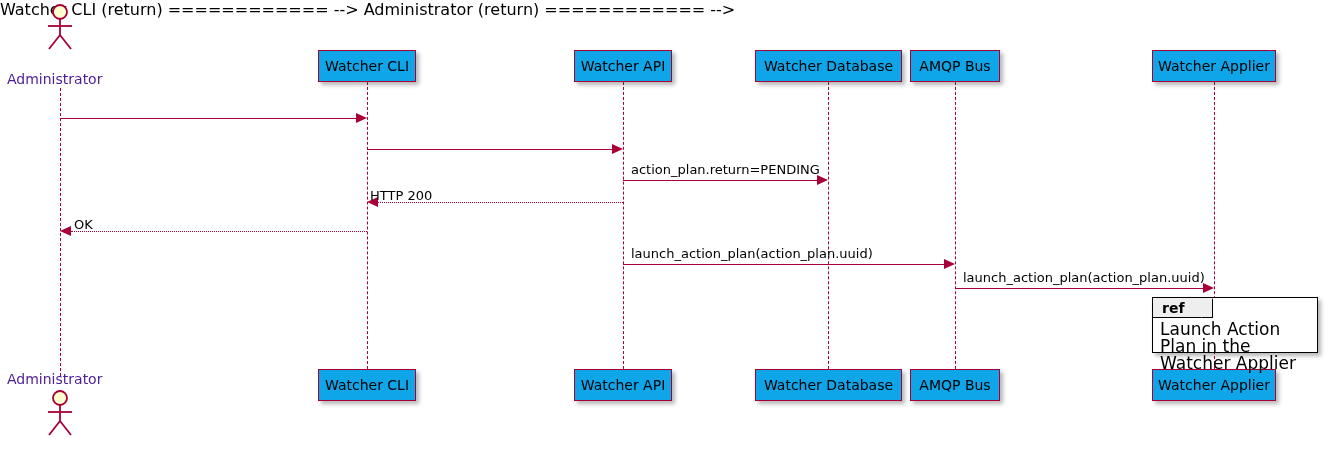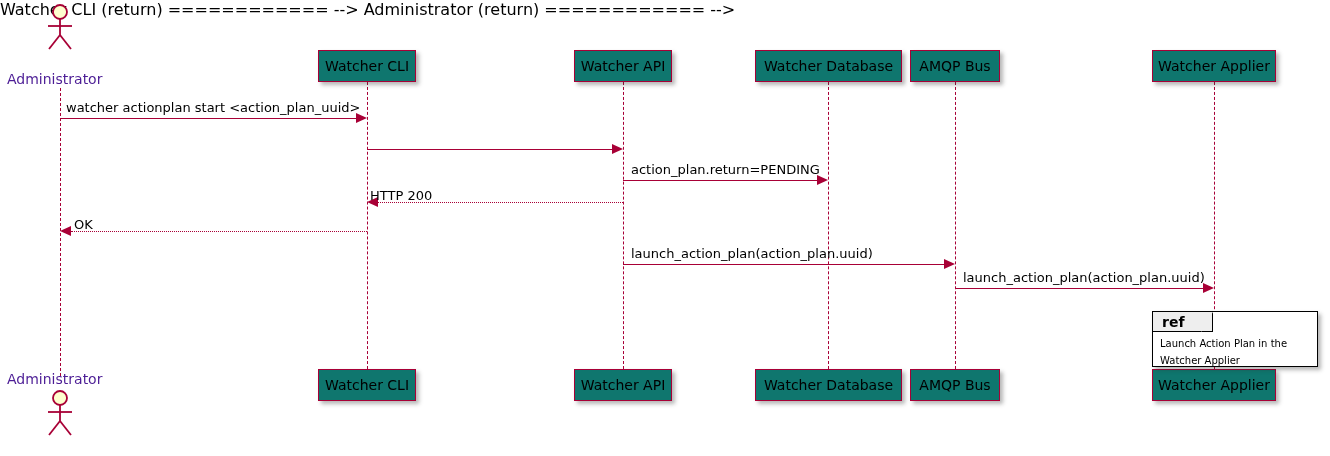--- a/index.html
+++ b/index.html
@@ -19,21 +19,21 @@
     position: absolute;
     left: 0; top: 0;
     width: 1330px;
     height: 456px;
   }
 
   
   .participant {
     position: absolute;
     box-sizing: border-box;
-    background: #0f766e;
+    background: #0ea5e9;
     border: 1.5px solid #A80036;
     color: #000000;
     font-size: 14px;
     line-height: 1;
     display: flex;
     align-items: center;
     justify-content: center;
     white-space: nowrap;
     box-shadow: 3px 3px 4px rgba(50,50,50,0.35);
   }
@@ -89,21 +89,20 @@
     line-height: 1;
   }
 
   
   .ref-box {
     position: absolute;
     box-sizing: border-box;
     background: #FFFFFF;
     border: 1.5px solid #000000;
     box-shadow: 3px 3px 4px rgba(50,50,50,0.35);
-    margin-top: 14px;
   }
   .ref-tab {
     position: absolute;
     left: 0; top: 0;
     height: 20px;
     background: #EEEEEE;
     border-right: 1.5px solid #000000;
     border-bottom: 1.5px solid #000000;
     box-sizing: border-box;
     font-size: 14px;
@@ -116,21 +115,21 @@
   }
   .ref-tab-notch {
     position: absolute;
     top: 0;
     width: 0; height: 0;
     border-top: 20px solid #EEEEEE;
     border-right: 12px solid transparent;
   }
   .ref-text {
     position: absolute;
-    font-size: 10px;
+    font-size: 17px;
     color: #000000;
     line-height: 17px;
     white-space: pre-line;
   }
 </style>
 </head>
 <body>
 
 <div id="canvas">
 
@@ -176,21 +175,20 @@
   
   <div class="participant" style="left:318px;  top:369px; width:98px;  height:32px;">Watcher CLI</div>
   <div class="participant" style="left:574px;  top:369px; width:98px;  height:32px;">Watcher API</div>
   <div class="participant" style="left:755px;  top:369px; width:147px; height:32px;">Watcher Database</div>
   <div class="participant" style="left:910px;  top:369px; width:90px;  height:32px;">AMQP Bus</div>
   <div class="participant" style="left:1152px; top:369px; width:124px; height:32px;">Watcher Applier</div>
 
   
   <div class="msg-line" style="left:60px; top:118px; width:296px;"></div>
   <div class="arrow-head right" style="left:356px; top:113px;"></div>
-  <div class="msg-label" style="left:66px; top:101px;">watcher actionplan start &lt;action_plan_uuid&gt;</div>
 
   
   <div class="msg-line" style="left:367px; top:149px; width:245px;"></div>
   <div class="arrow-head right" style="left:612px; top:144px;"></div>
 
   
   <div class="msg-line" style="left:623px; top:180px; width:194px;"></div>
   <div class="arrow-head right" style="left:817px; top:175px;"></div>
   <div class="msg-label" style="left:631px; top:163px;">action_plan.return=PENDING</div>
 

